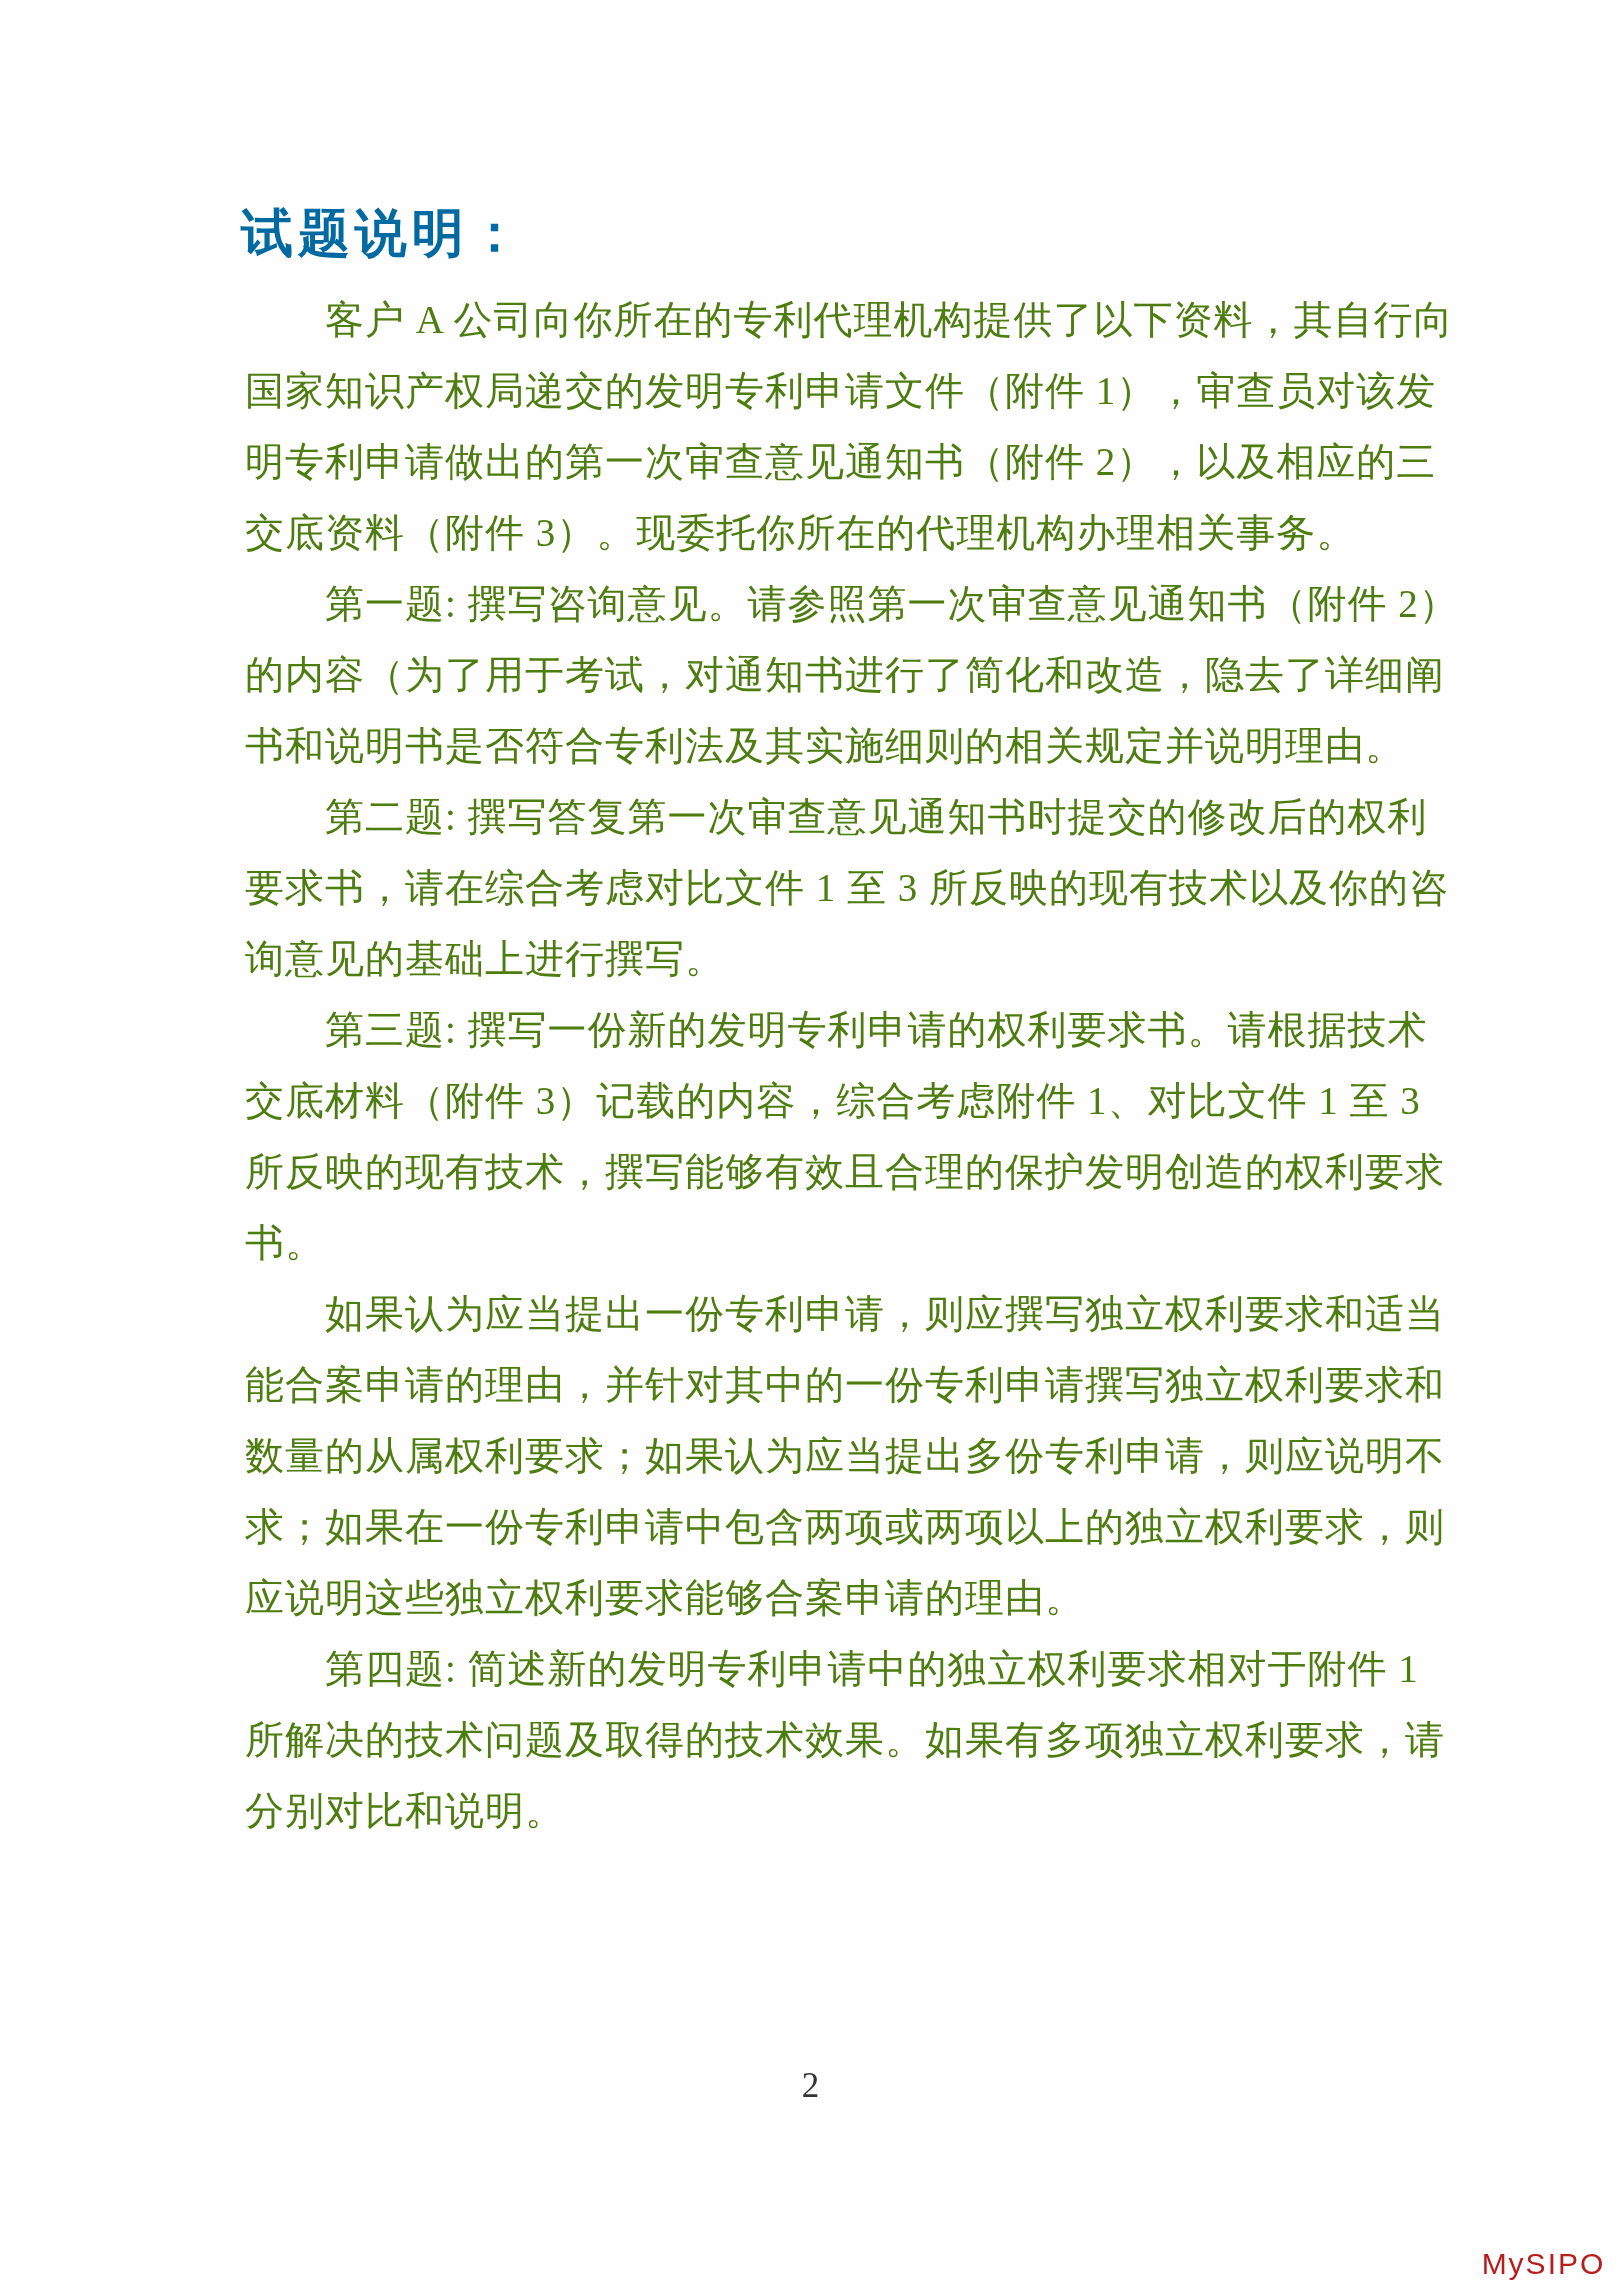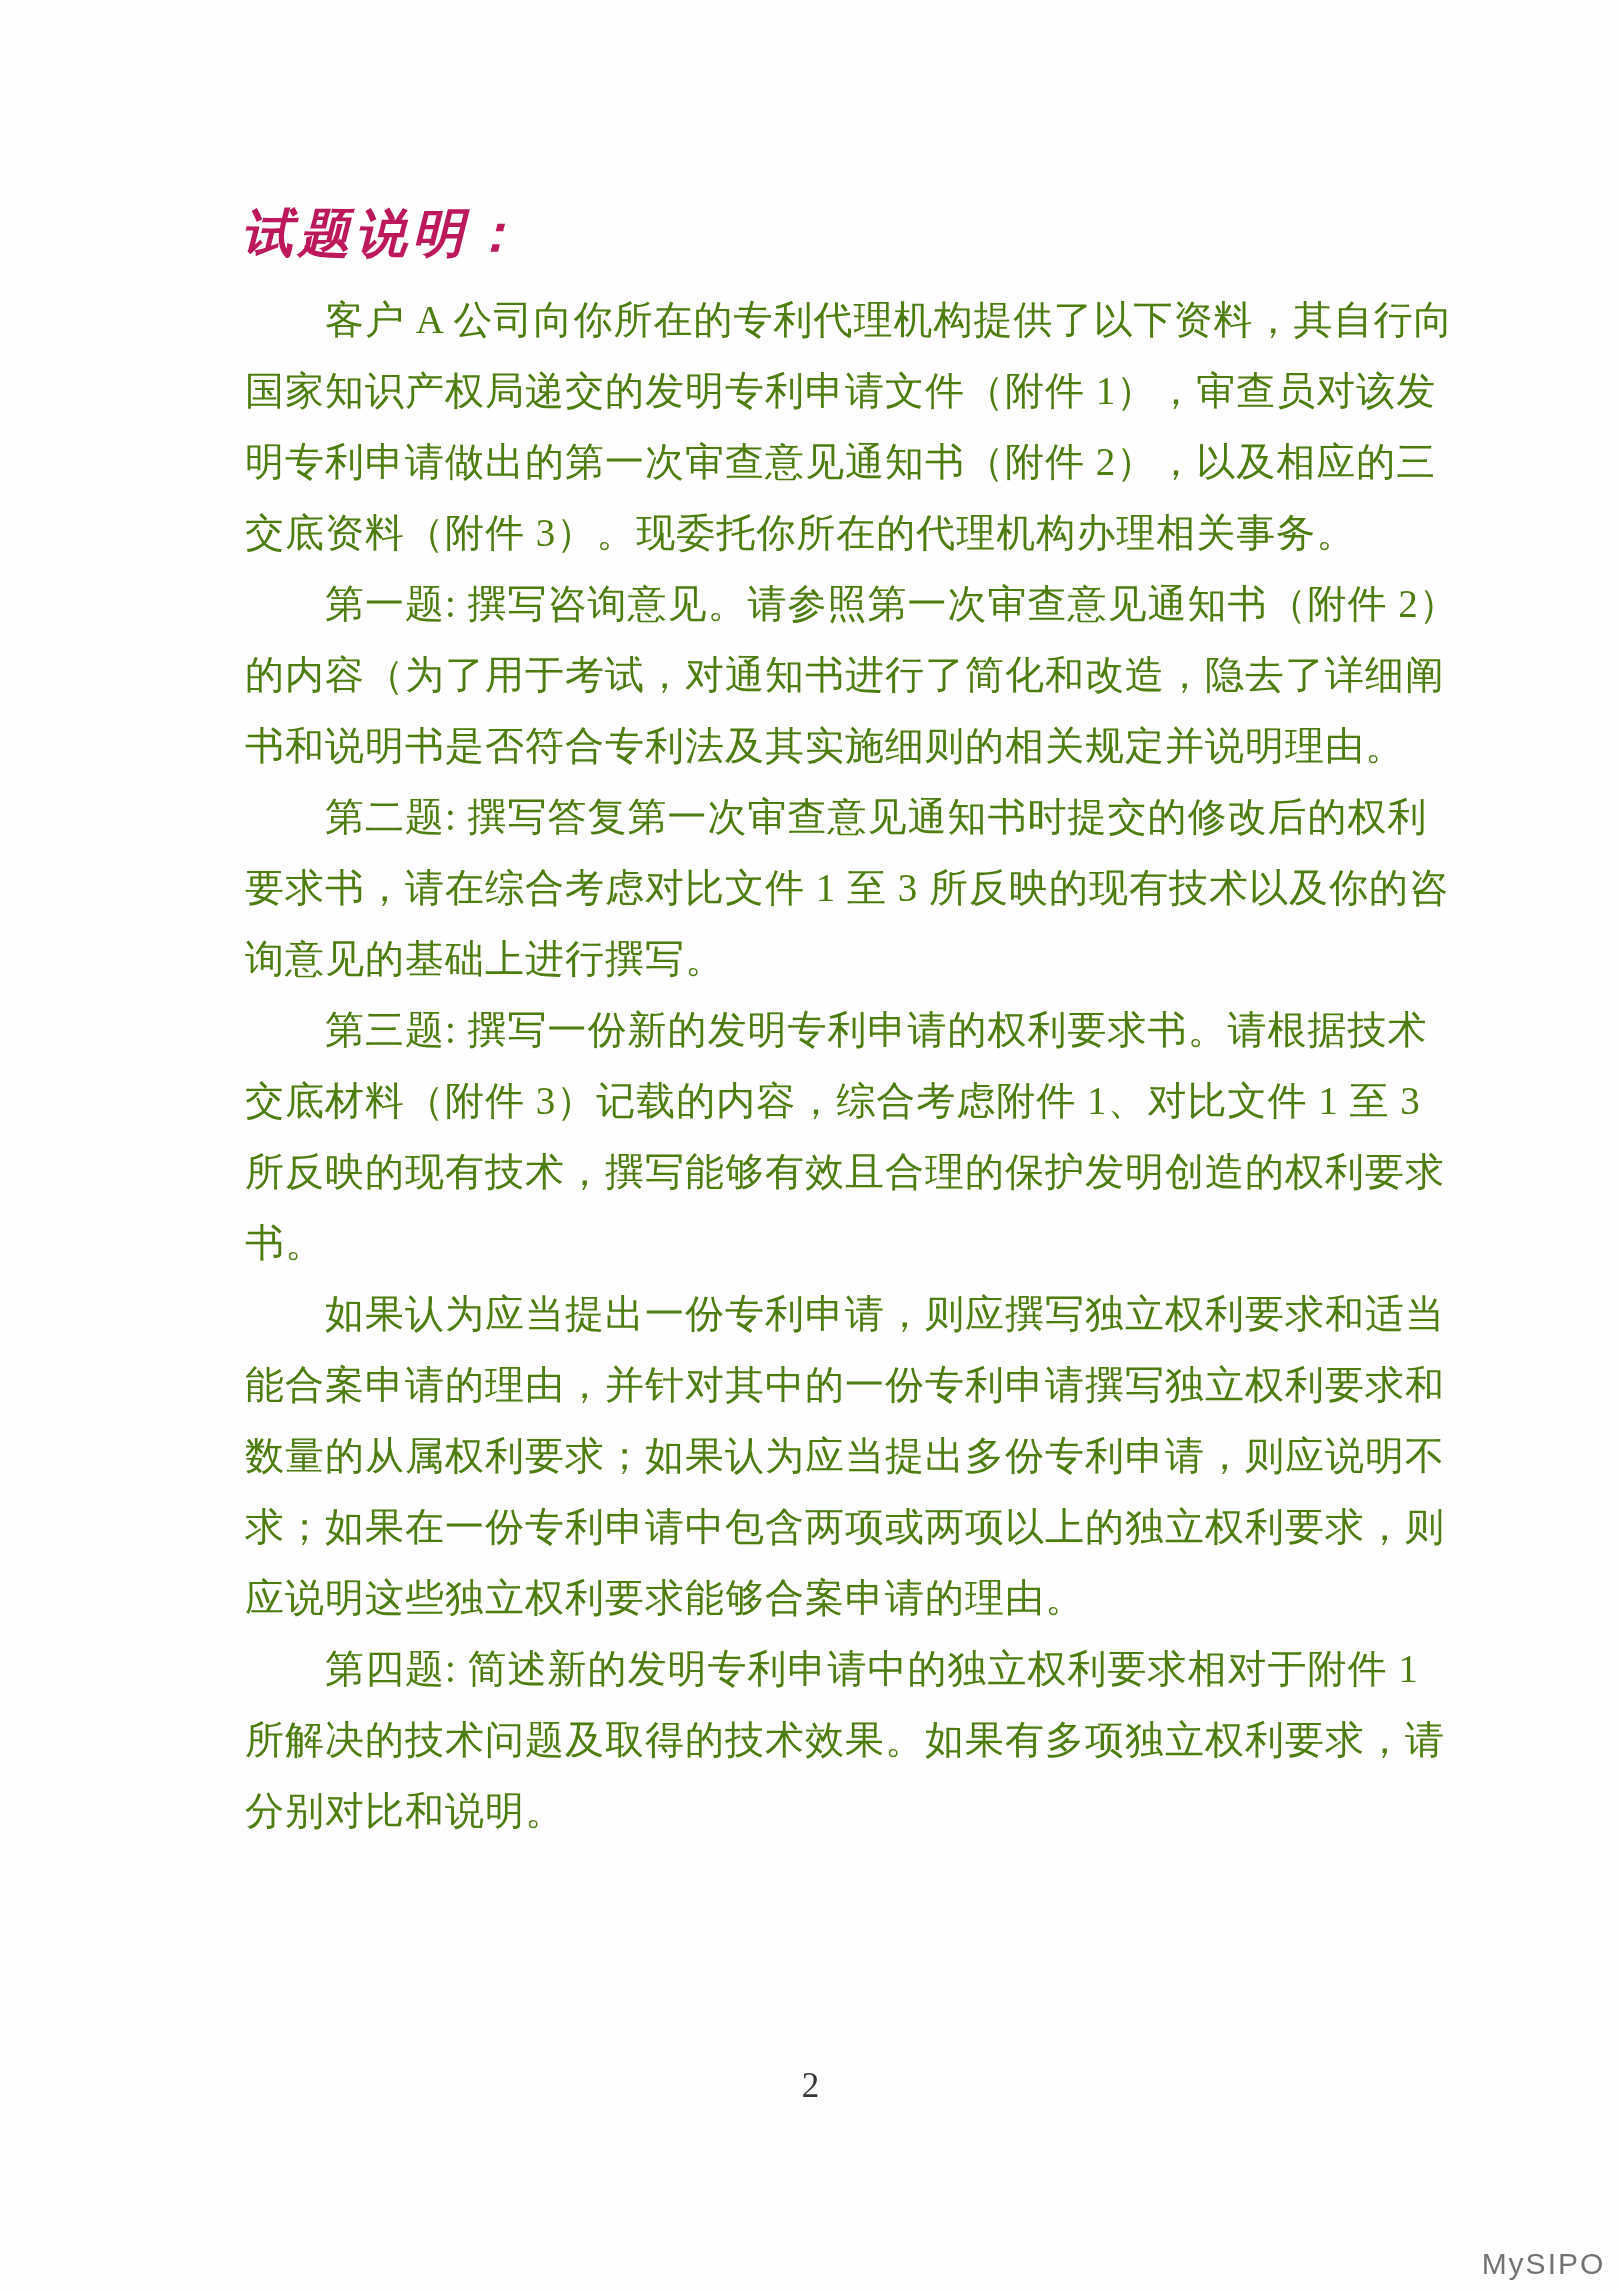--- a/index.html
+++ b/index.html
@@ -18,23 +18,22 @@
     overflow: hidden;
   }
   .doc-title {
     position: absolute;
     left: 241px;
     top: 202px;
     font-size: 52px;
     line-height: 63px;
     font-weight: bold;
     letter-spacing: 4.9px;
-    color: #be185d;
+    color: #0369a1;
     white-space: nowrap;
-    font-style: italic;
   }
   .body-text {
     position: absolute;
     left: 245px;
     top: 284px;
     width: 1142px;
   }
   .line {
     height: 71px;
     line-height: 71px;
@@ -54,21 +53,21 @@
     text-align: center;
     font-size: 35px;
     color: #333333;
   }
   .watermark {
     position: absolute;
     top: 2247px;
     right: 15.7px;
     font-size: 30px;
     letter-spacing: 2px;
-    color: #737373;
+    color: #b91c1c;
     font-family: "Liberation Sans", "DejaVu Sans", sans-serif;
   }
 </style>
 </head>
 <body>
 
 <div class="page">
   <div class="doc-title">试题说明：</div>
 
   <div class="body-text">

